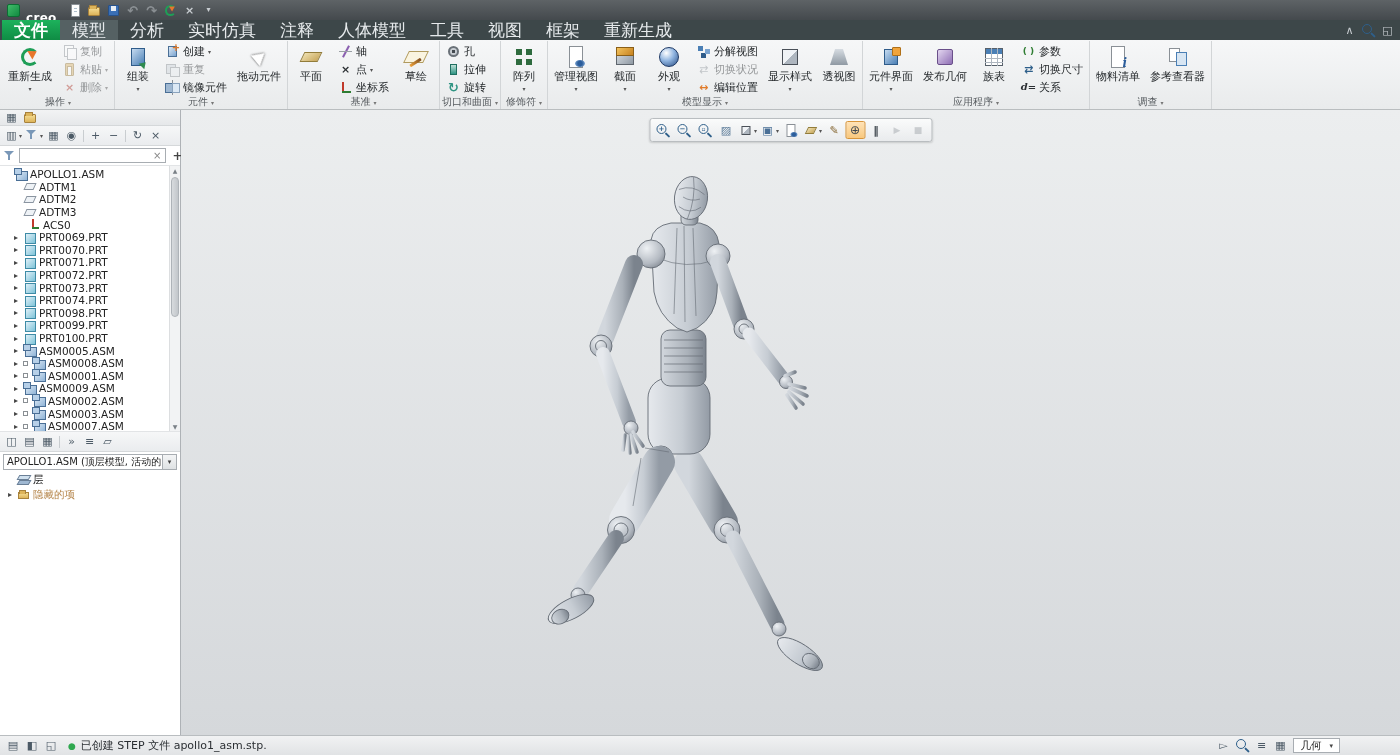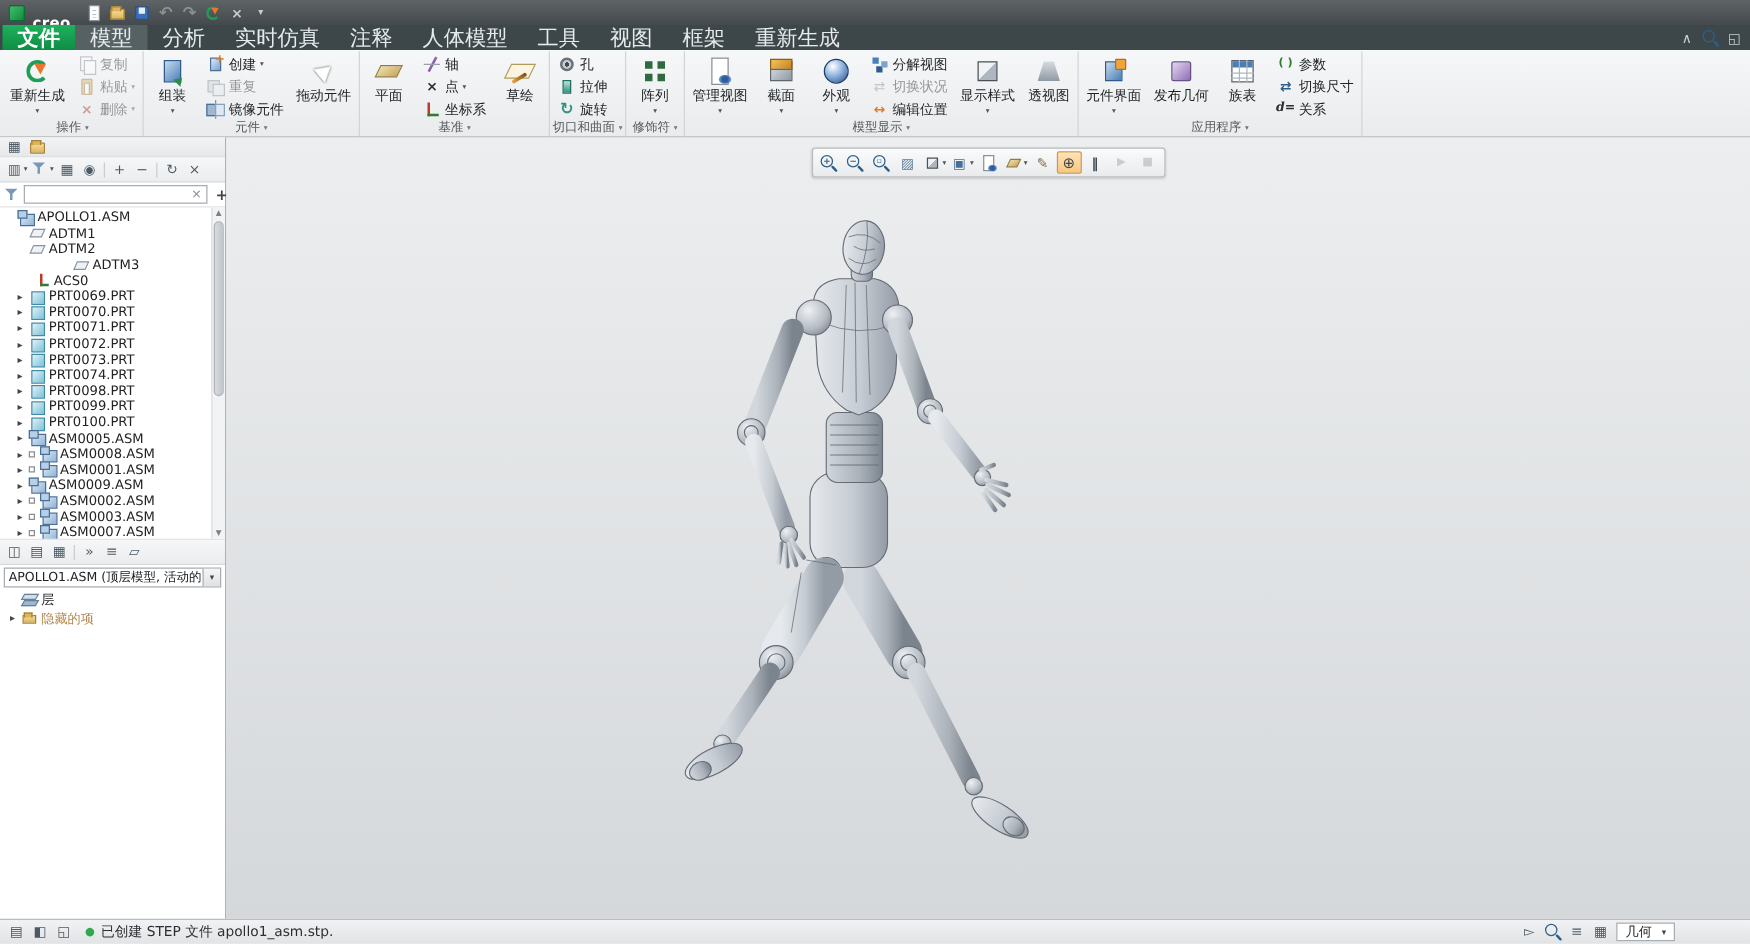--- a/index.html
+++ b/index.html
@@ -462,20 +462,36 @@
               <span class="icn s ic-relations ig">d=</span>
               <span class="lbl">关系</span>
             </div>
           </div>
         </div>
         <div class="rg-label">
           <span>应用程序</span>
           <span class="arr">▾</span>
         </div>
       </div>
+      <div class="rgroup">
+        <div class="rg-body">
+          <div class="rbtn-big">
+            <span class="icn b ic-bom"></span>
+            <span class="lbl">物料清单</span>
+          </div>
+          <div class="rbtn-big">
+            <span class="icn b ic-refview"></span>
+            <span class="lbl">参考查看器</span>
+          </div>
+        </div>
+        <div class="rg-label">
+          <span>调查</span>
+          <span class="arr">▾</span>
+        </div>
+      </div>
     </div>
 
   <div class="main">
 
     <div class="navigator">
       <div class="nav-minirow">
           <div class="nbtn">
             <span class="icn s ig">▦</span>
           </div>
           <div class="nbtn">
@@ -530,21 +546,21 @@
             <div class="trow" style="padding-left: 12px;">
               <span class="texp"></span>
               <span class="icn t t-plane"></span>
               <span class="tlabel">ADTM1</span>
             </div>
             <div class="trow" style="padding-left: 12px;">
               <span class="texp"></span>
               <span class="icn t t-plane"></span>
               <span class="tlabel">ADTM2</span>
             </div>
-            <div class="trow" style="padding-left: 12px; margin-left: 35px;">
+            <div class="trow" style="padding-left: 12px;">
               <span class="texp"></span>
               <span class="icn t t-plane"></span>
               <span class="tlabel">ADTM3</span>
             </div>
             <div class="trow" style="padding-left: 16px;">
               <span class="texp"></span>
               <span class="icn t t-csys"></span>
               <span class="tlabel">ACS0</span>
             </div>
             <div class="trow" style="padding-left: 12px;">

